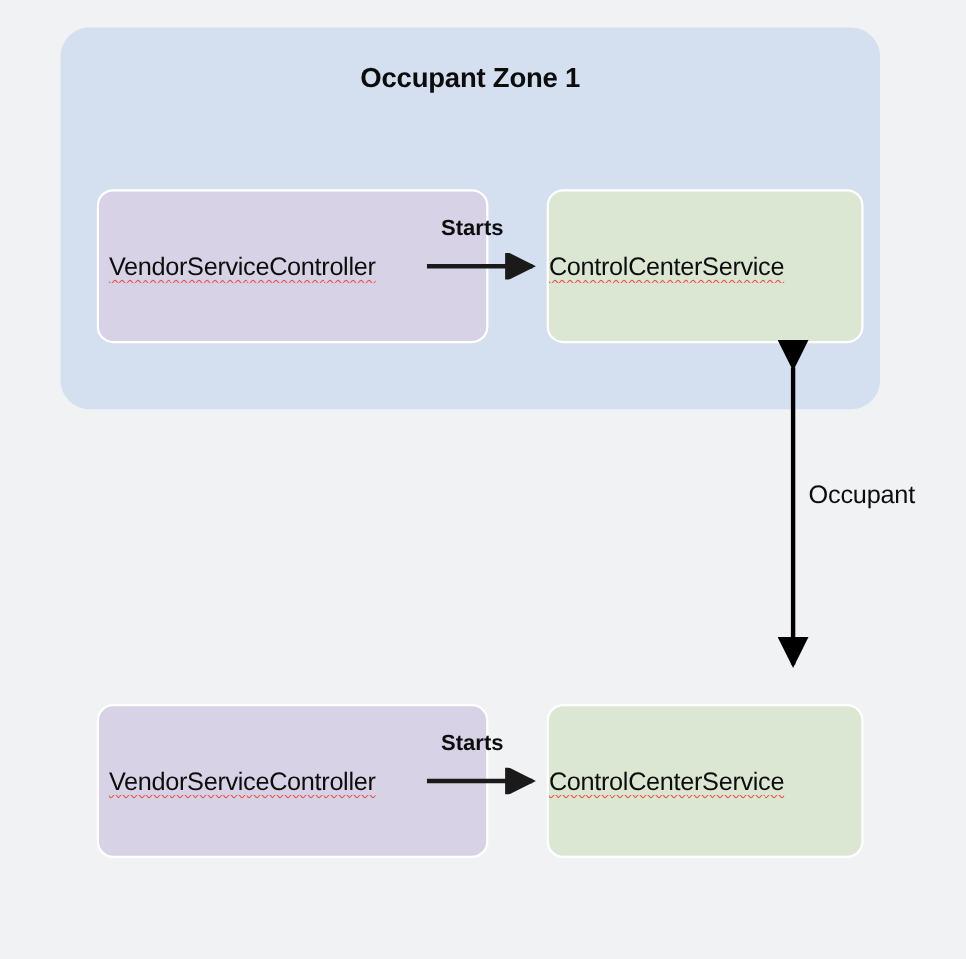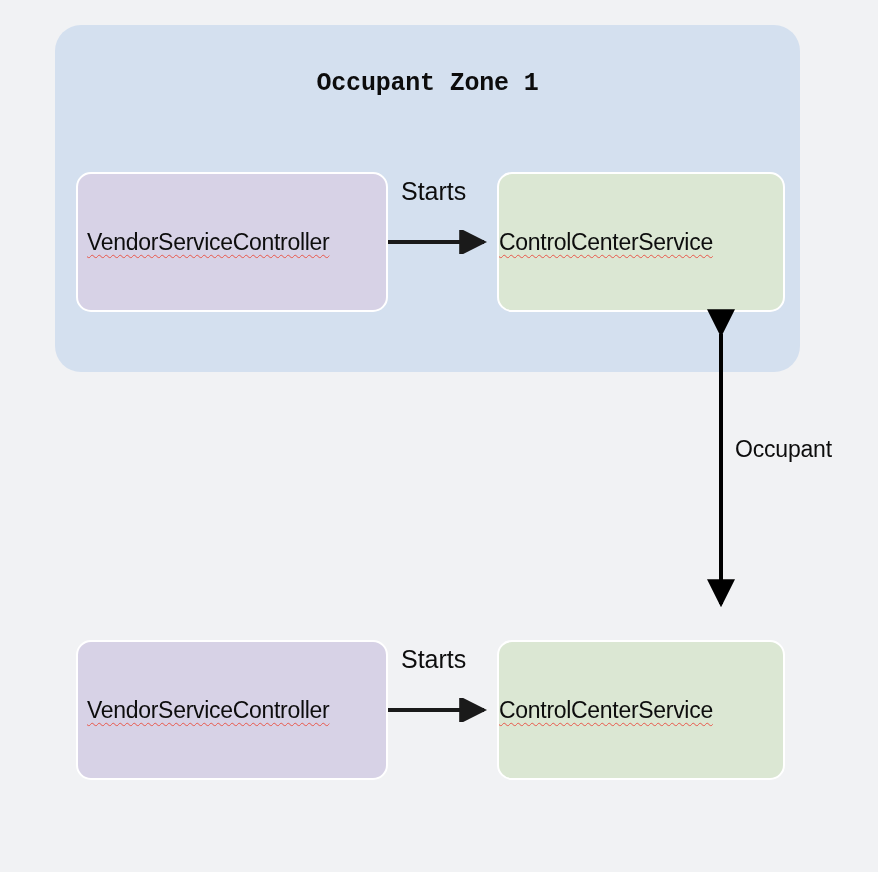--- a/index.html
+++ b/index.html
@@ -28,30 +28,29 @@
     height: 347px;
     background: #d4e0ef;
     border-radius: 26px;
     box-sizing: border-box;
   }
   #zone-1 { top: 25px; }
   #zone-2 { top: 495px; }
 
   .zone-title {
     position: absolute;
-    top: 44px;
+    top: 32px;
     left: 0;
     width: 745px;
     text-align: center;
     font-size: 25px;
     font-weight: bold;
     color: #0c0c0c;
     letter-spacing: -0.2px;
     z-index: 4;
-    font-family: Liberation Mono, monospace;
   }
 
   
   .node {
     position: absolute;
     box-sizing: border-box;
     border: 2px solid #ffffff;
     border-radius: 15px;
     display: flex;
     align-items: center;
@@ -62,22 +61,22 @@
     color: #0d0d0d;
     white-space: nowrap;
     letter-spacing: -0.3px;
     
     text-decoration: underline wavy #e8564a;
     text-decoration-thickness: 1px;
     text-underline-offset: 4px;
   }
 
   .node-vendor {
-    left: 76px;
-    width: 312px;
+    left: 88px;
+    width: 356px;
     height: 140px;
     background: #d7d2e6;
     justify-content: flex-start;
     padding-left: 9px;
   }
   .node-service {
     left: 497px;
     width: 288px;
     height: 140px;
     background: #dbe7d3;
@@ -87,23 +86,23 @@
   #vendor-2, #service-2 { top: 640px; }
 
   
   .starts-group { position: absolute; z-index: 5; }
   #starts-group-1 { left: 388px; top: 172px; }
   #starts-group-2 { left: 388px; top: 640px; }
 
   .starts-label {
     position: absolute;
     left: 13px;
-    top: 5px;
-    font-size: 25px;
-    font-weight: 400;
+    top: 25px;
+    font-size: 20px;
+    font-weight: 700;
     color: #0d0d0d;
     white-space: nowrap;
   }
   .starts-arrow {
     position: absolute;
     left: 0;
     top: 58px;
     width: 104px;
     height: 24px;
   }

